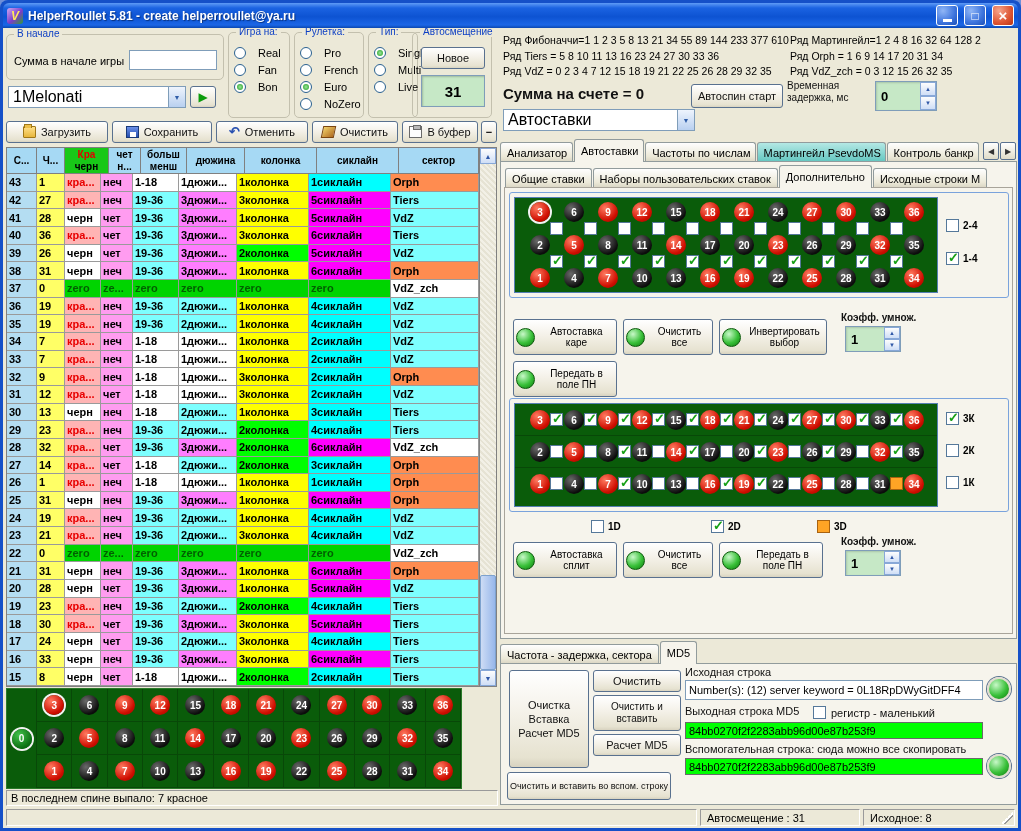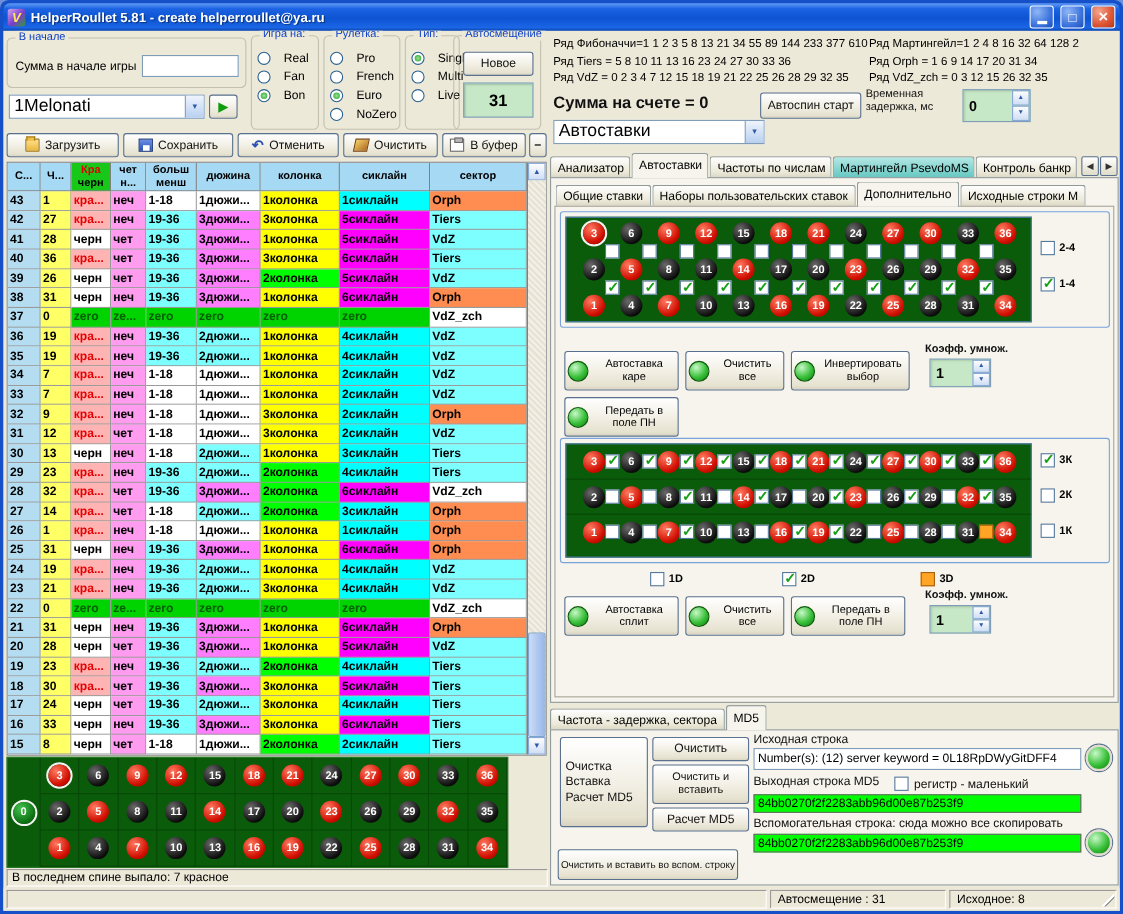--- a/index.html
+++ b/index.html
@@ -136,21 +136,21 @@
 .b-inv{left:214px;top:131px;width:108px;height:36px}
 .b-tr1{left:8px;top:173px;width:104px;height:36px}
 .b-split{left:8px;top:354px;width:104px;height:36px}
 .b-clr2{left:118px;top:354px;width:90px;height:36px}
 .b-tr2{left:214px;top:354px;width:104px;height:36px}
 .coef-lbl1{left:336px;top:124px;font-size:10px;font-weight:bold}
 .coef-lbl2{left:336px;top:348px;font-size:10px;font-weight:bold}
 .sp-c1{left:340px;top:138px;width:56px;height:26px}
 .sp-c2{left:340px;top:362px;width:56px;height:26px}
 
-.bigbtn{left:8px;top:6px;width:80px;height:82px;font-size:11px;line-height:14px;white-space:normal;padding:4px;}
+.bigbtn{left:8px;top:6px;width:80px;height:98px;font-size:11px;line-height:14px;white-space:normal;padding:4px;text-align:center}
 .m-clr{left:92px;top:6px;width:88px;height:22px}
 .m-ci{left:92px;top:31px;width:88px;height:36px;font-size:10px;line-height:12px;white-space:normal;text-align:center}
 .m-calc{left:92px;top:70px;width:88px;height:22px}
 .m-srcl{left:184px;top:2px}
 .m-src{position:absolute;left:184px;top:16px;width:298px;height:20px;border:1px solid #7f9db9;background:#fff;font-size:11px;display:flex;align-items:center;padding:0 3px;white-space:nowrap;overflow:hidden}
 .gico-btn{position:absolute;width:24px;height:24px;border-radius:50%;background:radial-gradient(circle at 35% 30%,#c8f8c8,#39c039 55%,#0b7a0b);border:2px solid #e0ddd0;box-shadow:0 0 0 1px #59718f;cursor:pointer}
 .gi1{left:486px;top:13px}.gi2{left:486px;top:90px}
 .m-outl{left:184px;top:41px}
 .reg-cb{position:absolute;left:312px;top:42px}
 .m-reg{left:330px;top:43px}
@@ -275,21 +275,21 @@
       <div class="tcols">
         <div class="thead">
             <div class="th" style="width: 30px;">
               <div>С...</div>
               <div></div>
             </div>
             <div class="th" style="width: 28px;">
               <div>Ч...</div>
               <div></div>
             </div>
-            <div class="th th-color" style="width: 36px;">
+            <div class="th th-color" style="width: 44px;">
               <div class="red-t">Кра</div>
               <div>черн</div>
             </div>
             <div class="th" style="width: 32px;">
               <div>чет</div>
               <div>н...</div>
             </div>
             <div class="th" style="width: 46px;">
               <div>больш</div>
               <div>менш</div>
@@ -1027,21 +1027,21 @@
         </div>
       <div id="dline">
           <label class="side-check" style="left: 86px; top: 332px;">
             <span class="cb"></span>
             <span class="dline-lbl">1D</span>
           </label>
           <label class="side-check" style="left: 206px; top: 332px;">
             <span class="cb on"></span>
             <span class="dline-lbl">2D</span>
           </label>
-          <label class="side-check" style="left: 332px; top: 332px;">
+          <label class="side-check" style="left: 312px; top: 332px;">
             <span class="cb or"></span>
             <span class="dline-lbl">3D</span>
           </label>
         </div>
       <div class="gbtn b-split">
           <span class="gico"></span>
           <span>Автоставка сплит</span>
         </div>
       <div class="gbtn b-clr2">
           <span class="gico"></span>

